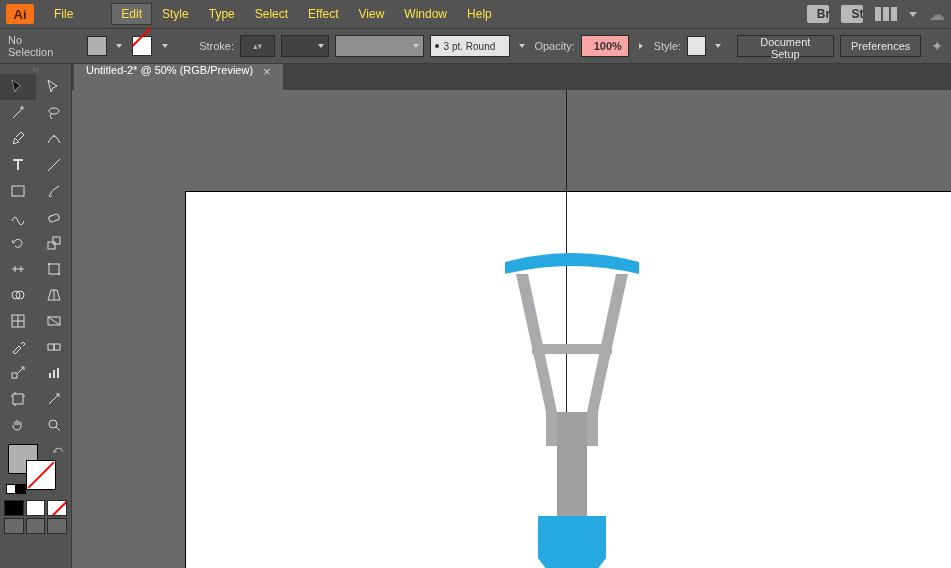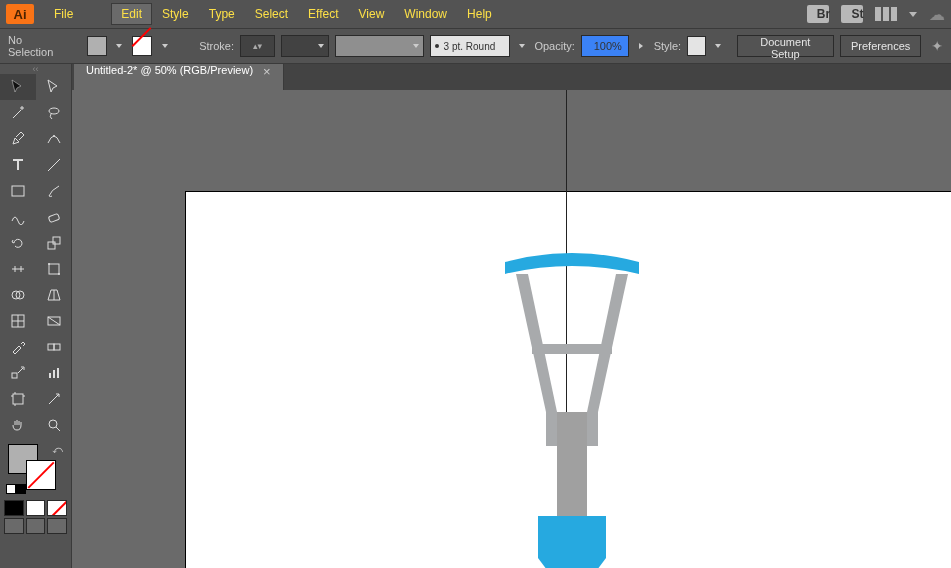--- a/index.html
+++ b/index.html
@@ -24,21 +24,21 @@
 .swatch.none { background: #fff; position: relative; }
 .swatch.none::after { content: ""; position: absolute; left: 0; top: 50%; width: 140%; border-top: 2px solid red; transform: rotate(-45deg) translateY(-50%); transform-origin: left; }
 .dd { width: 14px; height: 20px; display: flex; align-items: center; justify-content: center; }
 .dd::after { content: ""; border-left: 3px solid transparent; border-right: 3px solid transparent; border-top: 4px solid #ccc; }
 .ctrl-box { height: 22px; background: #424242; border: 1px solid #2a2a2a; display: flex; align-items: center; }
 .stroke-input { width: 38px; }
 .sel-box { width: 52px; }
 .long-box { width: 96px; background: #8f8f8f; }
 .brush-box { width: 86px; background: #e4e4e4; color: #333; font-size: 10px; padding: 0 4px; justify-content: flex-start; }
 .brush-dot { width: 4px; height: 4px; background: #333; border-radius: 50%; margin-right: 5px; }
-.opacity-box { width: 48px; background: #3b82f6; color: #333; padding: 0 12px; font-size: 11px; }
+.opacity-box { width: 48px; background: #fca5a5; color: #333; padding: 0 12px; font-size: 11px; font-weight: bold; }
 .chev-right { width: 14px; height: 22px; display: flex; align-items: center; justify-content: center; }
 .chev-right::after { content: ""; border-top: 3px solid transparent; border-bottom: 3px solid transparent; border-left: 4px solid #ccc; }
 .style-swatch { width: 20px; height: 20px; background: #e4e4e4; border: 1px solid #2a2a2a; }
 .btn { height: 22px; background: #535353; border: 1px solid #2a2a2a; color: #e6e6e6; padding: 0 10px; font-size: 11px; cursor: pointer; }
 .spacer { flex: 1; }
 .star-icon { color: #aaa; font-size: 14px; margin-left: 4px; }
 
 
 .tabbar { height: 26px; background: #434343; display: flex; align-items: stretch; padding-left: 74px; }
 .tab { background: #6a6a6a; color: #fff; padding: 0 12px; display: flex; align-items: flex-start; gap: 10px; font-size: 11px; border-right: 1px solid #3a3a3a; }

